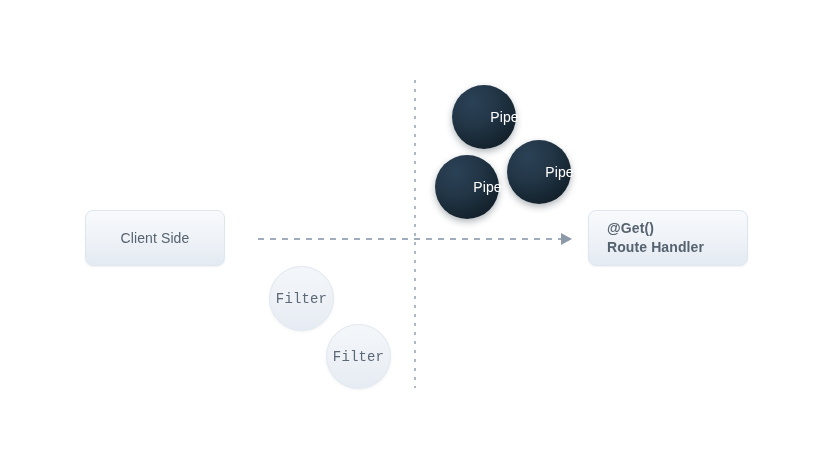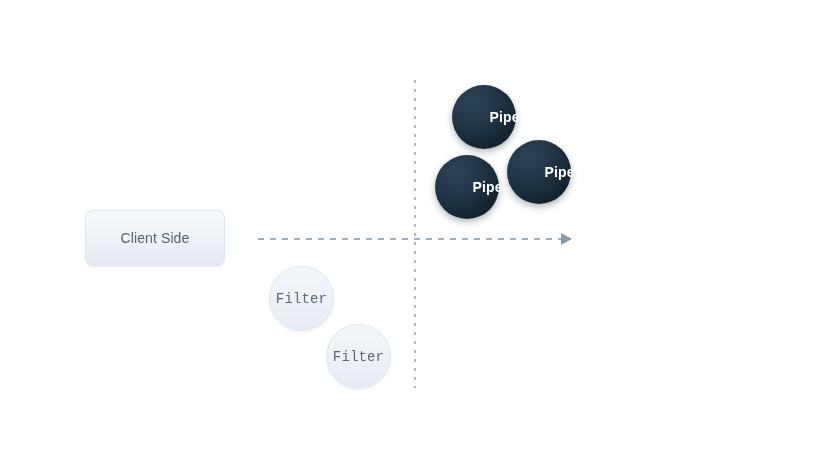--- a/index.html
+++ b/index.html
@@ -102,21 +102,21 @@
   }
 
   .pipe-circle {
     width: 64px;
     height: 64px;
     background: radial-gradient(circle at 32% 26%, #2b4155 0%, #223647 38%, #15242f 72%, #0b161e 100%);
     box-shadow: 0 3px 7px rgba(16, 30, 42, 0.32);
   }
   .pipe-circle .circle-text {
     color: #ffffff;
-    font-weight: 700;
+    font-weight: 400;
     padding-left: 41px;
   }
 
   .filter-circle {
     width: 65px;
     height: 65px;
     background: linear-gradient(to bottom, #f4f7fa 0%, #edf1f6 55%, #e6ecf3 100%);
     border: 1px solid #e0e7ef;
     box-shadow: 0 1px 3px rgba(40, 60, 90, 0.07);
     font-family: Liberation Mono, monospace;
@@ -144,20 +144,26 @@
 
   <svg id="flow-arrow-svg" viewBox="0 0 320 22" xmlns="http://www.w3.org/2000/svg">
     <line x1="0" y1="11" x2="303" y2="11" stroke="#9fadbd" stroke-width="2" stroke-dasharray="6 6" stroke-linecap="butt"></line>
     <polygon points="303,5 314,11 303,17" fill="#8c99a9"></polygon>
   </svg>
 
   <div id="client-side-box" class="node-box">
     <span class="box-text">Client Side</span>
   </div>
 
+  <div id="route-handler-box" class="node-box">
+    <span class="box-text">
+      <span class="line">@Get()</span>
+      <span class="line">Route Handler</span>
+    </span>
+  </div>
 
   <div id="pipe-circle-top" class="node-circle pipe-circle">
     <span class="circle-text">Pipe</span>
   </div>
 
   <div id="pipe-circle-left" class="node-circle pipe-circle">
     <span class="circle-text">Pipe</span>
   </div>
 
   <div id="pipe-circle-right" class="node-circle pipe-circle">

